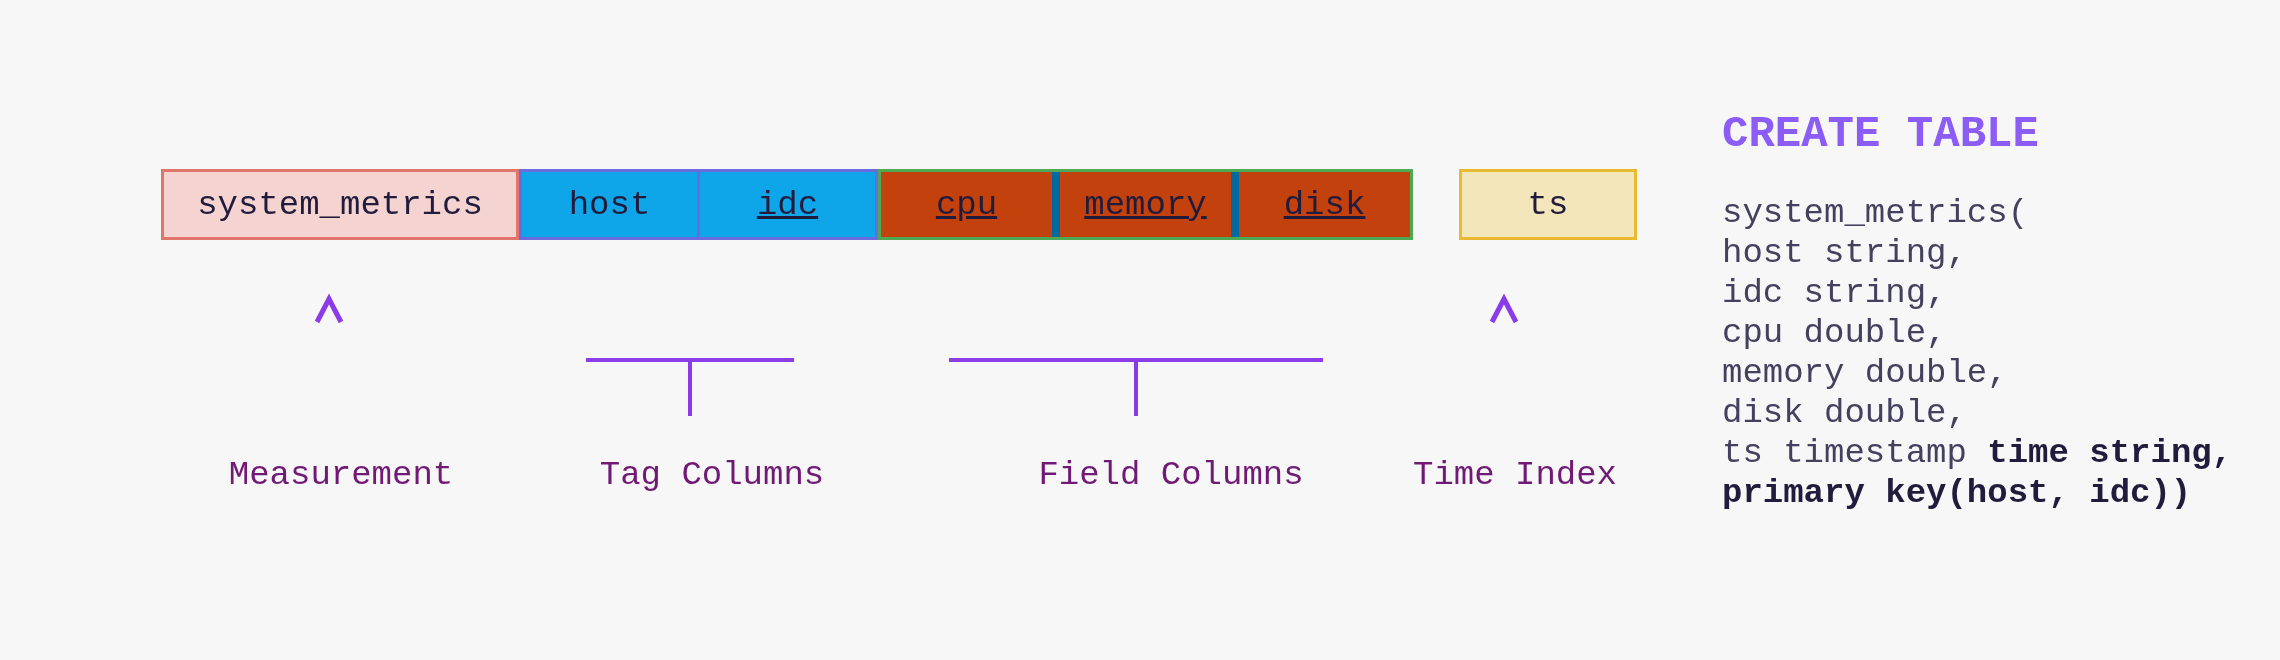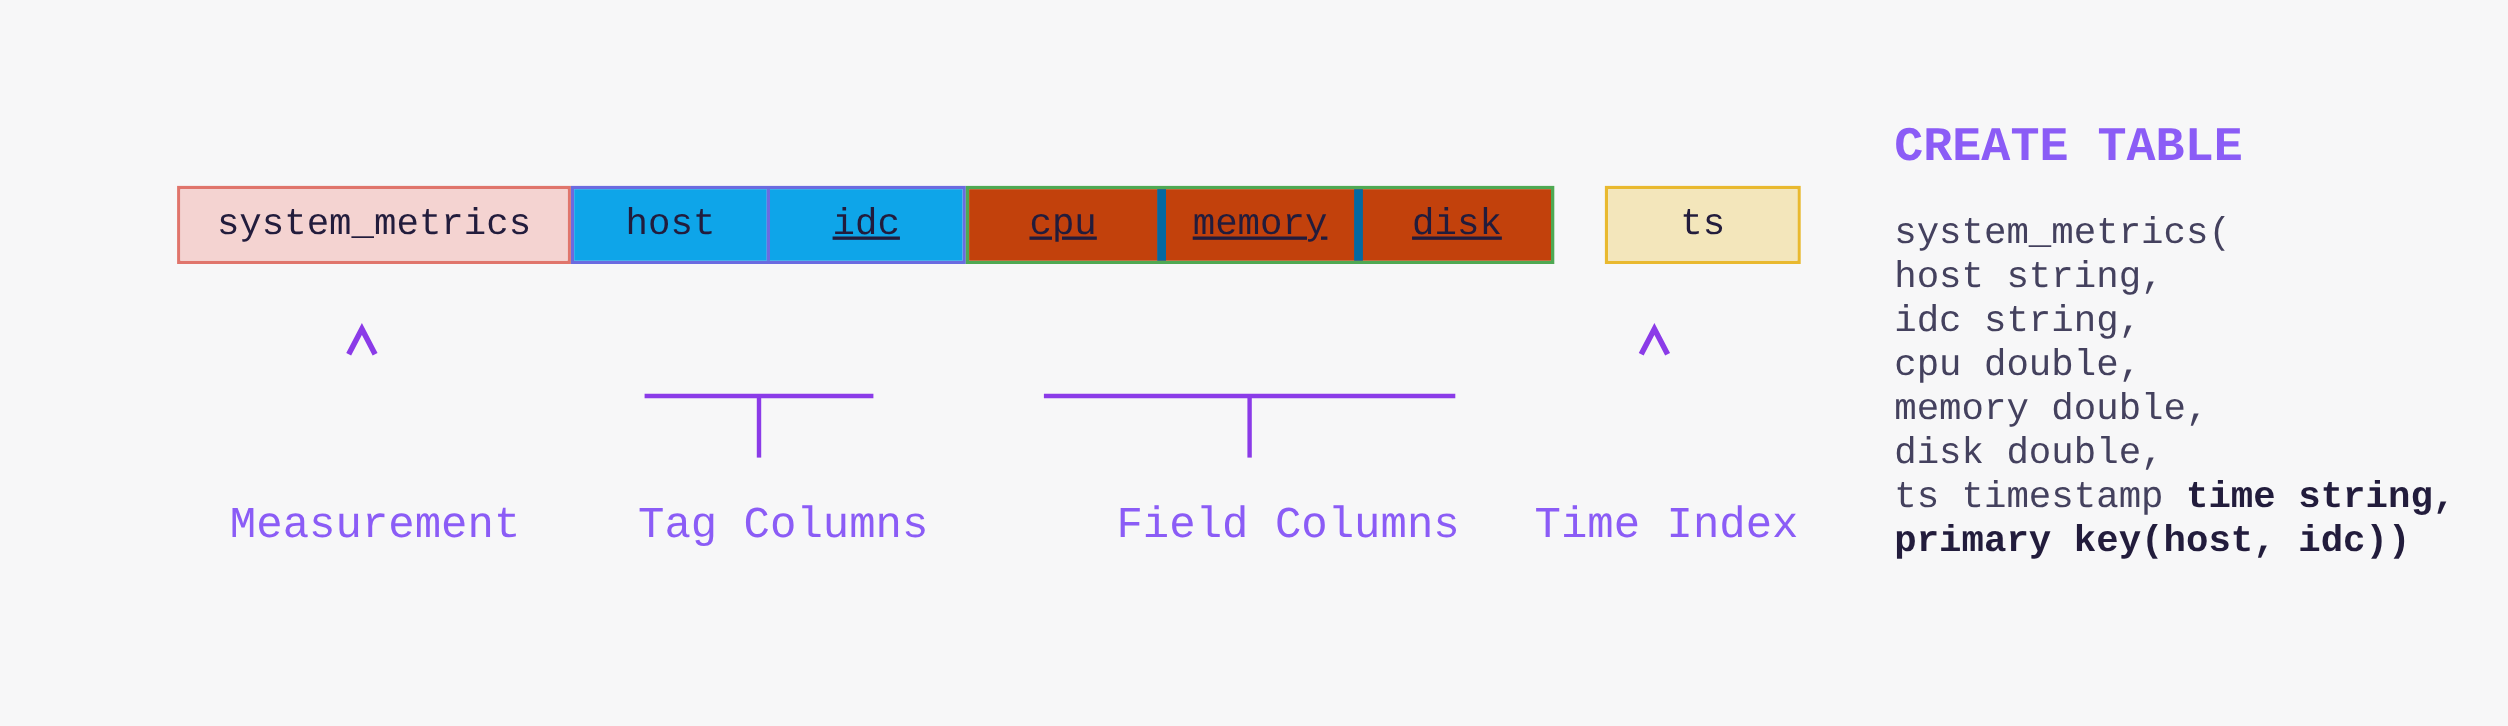--- a/index.html
+++ b/index.html
@@ -29,21 +29,21 @@
   .g-time .cell{background:#f3e6bb;}
   .cell{
     flex:1;display:flex;align-items:center;justify-content:center;
     font-size:34px;color:#221c3c;white-space:nowrap;
   }
   
   .connectors{position:absolute;left:0;top:0;pointer-events:none;}
   
   .diagram-label{
     position:absolute;top:456px;transform:translateX(-50%);
-    font-size:40px;color:#8b5cf6;white-space:nowrap;font-family:Liberation Mono, monospace;
+    font-size:34px;color:#701a75;white-space:nowrap;font-family:Liberation Mono, monospace;
   }
   .lbl-measurement{left:341px;}
   .lbl-tags{left:712px;}
   .lbl-fields{left:1171px;}
   .lbl-time{left:1515px;}
   
   .sql-heading{
     position:absolute;left:1722px;top:110px;
     font-size:44px;line-height:48px;font-weight:bold;color:#8b5cf6;
     white-space:nowrap;

